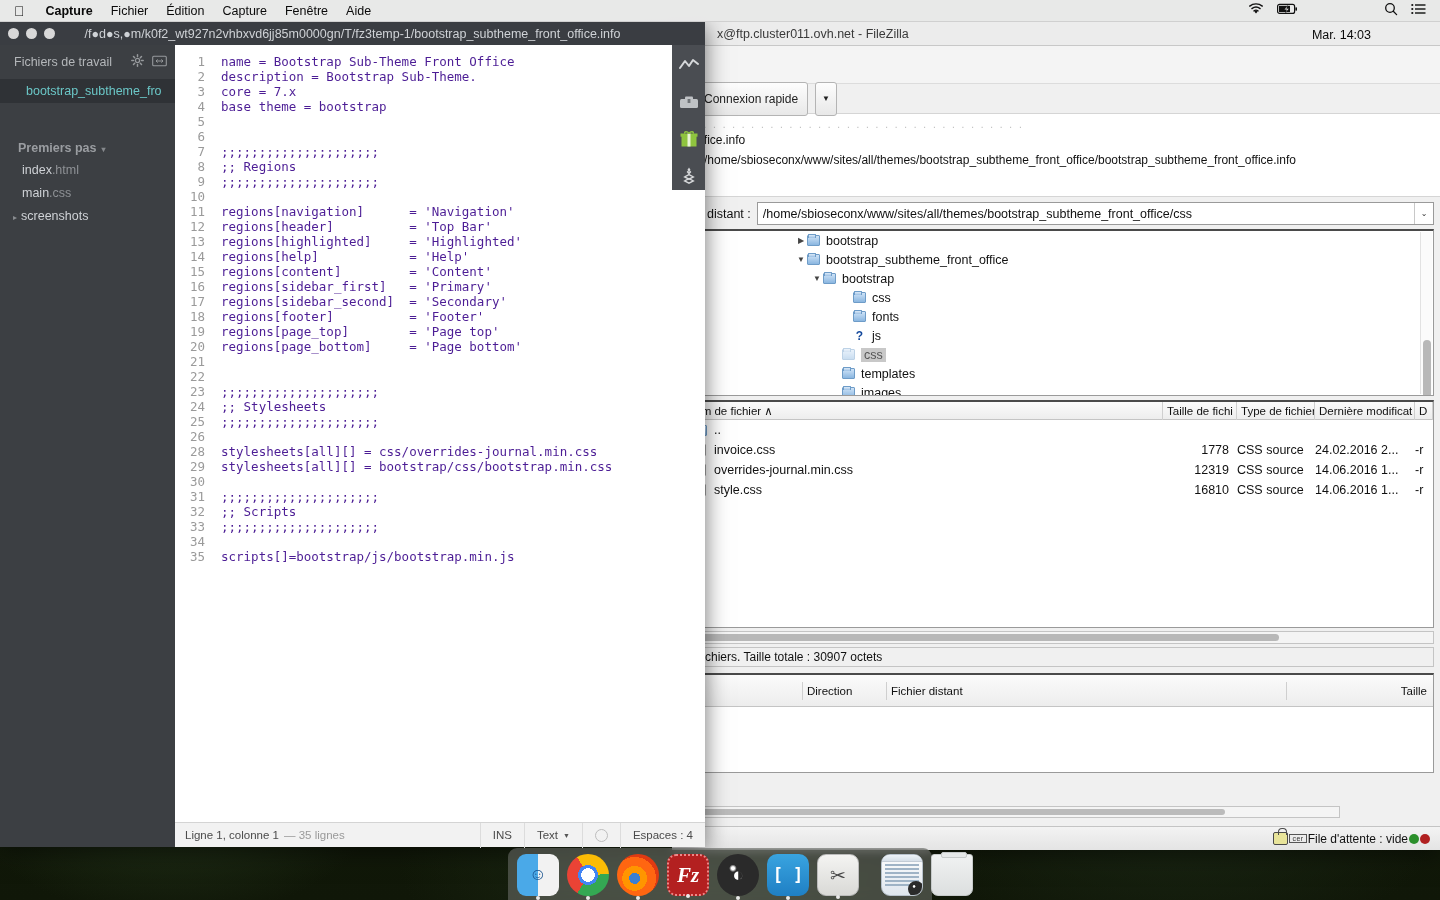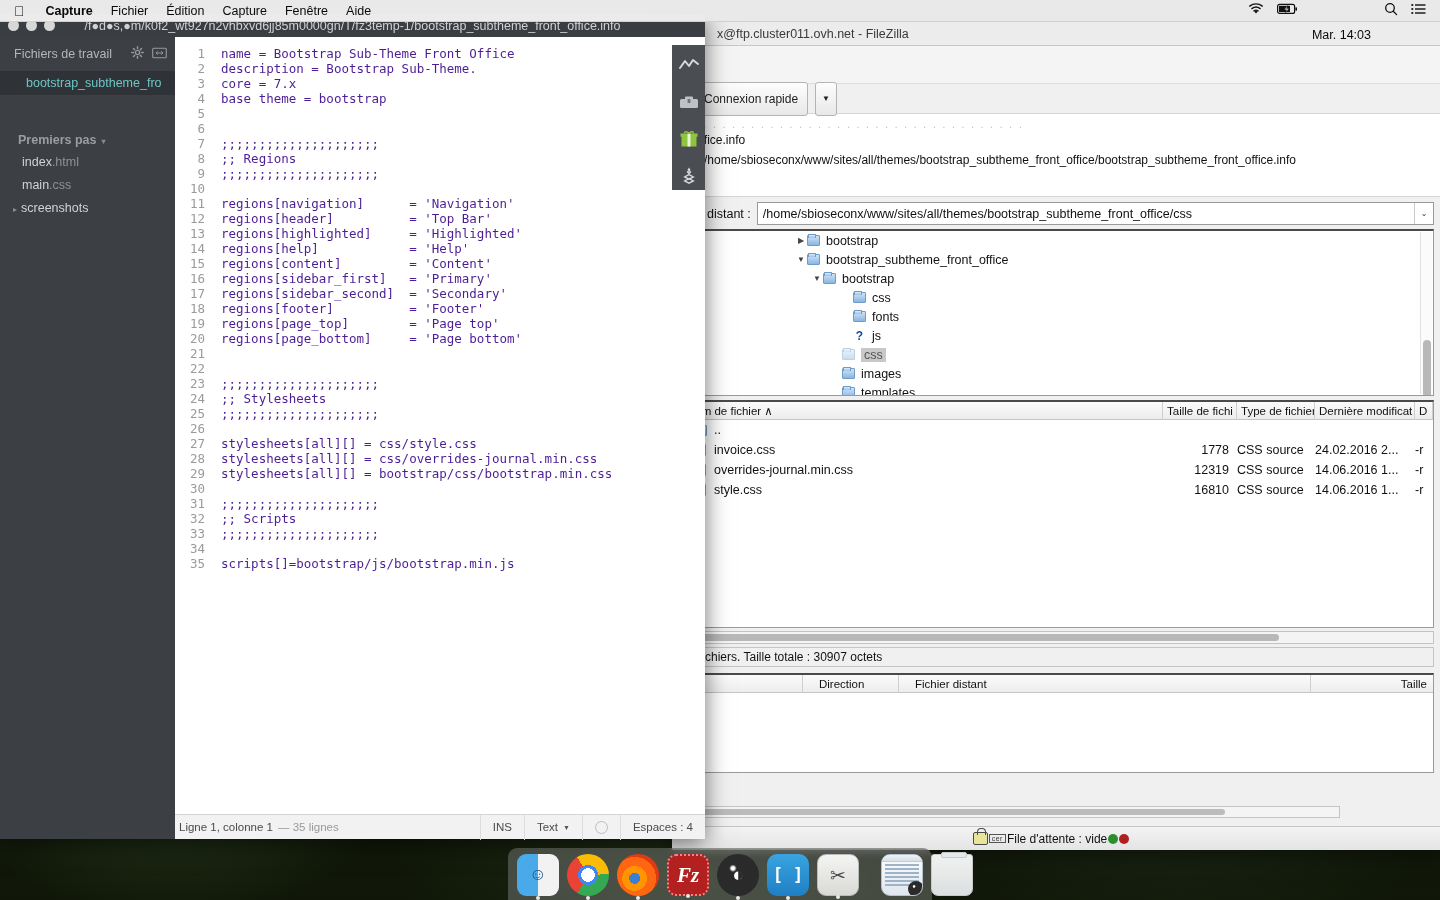--- a/index.html
+++ b/index.html
@@ -27,21 +27,21 @@
   }
   #menubar .apple { margin: 0 12px 0 14px; font-size: 14px; line-height: 1; }
   #menubar .mi { padding: 0 9px; line-height: 22px; white-space: nowrap; }
   #menubar .mi.bold { font-weight: bold; }
   #menubar .right { margin-left: auto; display: flex; align-items: center; gap: 13px; padding-right: 14px; }
   #menubar .right .txt { font-size: 12.5px; margin-top: 48px; }
   .mb-ico { display: inline-block; }
 
   
   #brackets {
-    position: absolute; left: 0; top: 14px; width: 705px; height: 825px;
+    position: absolute; left: 0; top: 22px; width: 705px; height: 825px;
     background: #2c2f34; z-index: 40;
     box-shadow: 0 4px 22px rgba(0,0,0,0.55);
   }
   #bk-titlebar {
     position: relative; height: 23px; background: #3a3d42;
     display: flex; align-items: center; justify-content: center;
     color: #cfd2d6; font-size: 12.5px; overflow: hidden;
   }
   #bk-title { white-space: nowrap; }
   #bk-lights {
@@ -89,21 +89,21 @@
 
   #bk-statusbar {
     height: 25px; background: #f2f2f2; border-top: 1px solid #d4d4d4;
     display: flex; align-items: center; font-size: 11.5px; color: #4b4b4b;
     position: absolute; left: 175px; right: 0; bottom: 0;
   }
   #bk-statusbar .seg {
     padding: 0 12px; height: 25px; line-height: 25px; border-left: 1px solid #dcdcdc;
     display: flex; align-items: center; gap: 5px; white-space: nowrap;
   }
-  #bk-statusbar .seg:first-child { border-left: none; flex: 1; padding-left: 4px; }
+  #bk-statusbar .seg:first-child { border-left: none; flex: 1; padding-left: 10px; }
   #bk-statusbar .dim { color: #9a9a9a; }
   #bk-statusbar .circ {
     width: 13px; height: 13px; border-radius: 50%; border: 1px solid #bdbdbd; display: block;
   }
   #bk-statusbar .cv { font-size: 7px; color: #555; }
 
   
   #filezilla {
     position: absolute; left: 672px; top: 22px; width: 768px; height: 828px;
     background: #f0f0f0; z-index: 30; overflow: hidden;
@@ -202,31 +202,31 @@
   .fl-row .pm { width: 18px; white-space: nowrap; overflow: hidden; }
 
   #fz-hscroll-wrap { margin: 3px 6px 0 10px; height: 13px; background: #f4f4f4; border: 1px solid #c4c4c4; position: relative; }
   #fz-hscroll { position: absolute; left: 2px; top: 2px; height: 7px; width: 594px; background: #b8b8b8; border-radius: 4px; }
   #fz-count {
     margin: 3px 6px 0 10px; height: 20px; background: #f0f0f0; border: 1px solid #c4c4c4;
     display: flex; align-items: center; padding-left: 6px; font-size: 12px; color: #111;
   }
 
   #fz-queue { margin: 6px 6px 0 10px; border: 1px solid #9a9a9a; border-top: 2px solid #4a4a4a; height: 100px; background: #fff; overflow: hidden; }
-  #fz-queue-hd { height: 18px; background: linear-gradient(#fbfbfb,#ededed); border-bottom: 1px solid #c4c4c4; display: flex; align-items: center; font-size: 11.5px; color: #111; gap: 12px; }
+  #fz-queue-hd { height: 32px; background: linear-gradient(#fbfbfb,#ededed); border-bottom: 1px solid #c4c4c4; display: flex; align-items: center; font-size: 11.5px; color: #111; }
   #fz-queue-hd .c { height: 18px; line-height: 18px; border-right: 1px solid #cfcfcf; padding: 0 4px; white-space: nowrap; }
   #fz-queue-hd .c.last { border-right: none; text-align: right; flex: 1; padding-right: 6px; }
 
   #fz-bottom-scroll { position: absolute; left: 10px; right: 100px; bottom: 32px; height: 12px; background: #f4f4f4; border: 1px solid #c4c4c4; }
   #fz-bottom-scroll .th { position: absolute; left: 2px; top: 2px; height: 6px; width: 540px; background: #bbb; border-radius: 3px; }
 
   #fz-status {
     position: absolute; left: 0; bottom: 0; width: 768px; height: 24px;
     background: linear-gradient(#f3f3f3,#e4e4e4); border-top: 1px solid #c4c4c4;
-    display: flex; align-items: center; justify-content: center; gap: 1px;
+    display: flex; align-items: center; justify-content: flex-end; gap: 1px;
     padding-right: 10px; font-size: 12px; color: #111;
   }
   #fz-status .lock {
     width: 15px; height: 13px; border: 1.6px solid #4a4a4a; border-radius: 2px;
     position: relative; background: #e8e49a;
   }
   #fz-status .lock:before {
     content:""; position:absolute; left:3.5px; top:-5px; width:7px; height:6px;
     border: 1.6px solid #4a4a4a; border-bottom:none; border-radius: 4px 4px 0 0;
   }
@@ -468,24 +468,20 @@
           </div>
           <div class="cl">
             <span class="ln">25</span>
             <span class="ct">;;;;;;;;;;;;;;;;;;;;;</span>
           </div>
           <div class="cl">
             <span class="ln">26</span>
             <span class="ct"></span>
           </div>
           <div class="cl">
-            <span class="ln">27</span>
-            <span class="ct">stylesheets[all][] = css/style.css</span>
-          </div>
-          <div class="cl">
             <span class="ln">28</span>
             <span class="ct">stylesheets[all][] = css/overrides-journal.min.css</span>
           </div>
           <div class="cl">
             <span class="ln">29</span>
             <span class="ct">stylesheets[all][] = bootstrap/css/bootstrap.min.css</span>
           </div>
           <div class="cl">
             <span class="ln">30</span>
             <span class="ct"></span>
@@ -593,26 +589,26 @@
           <span>js</span>
         </div>
         <div class="tr-row" style="padding-left: 147px;">
           <span class="tri"></span>
           <span class="fold faded"></span>
           <span class="sel">css</span>
         </div>
         <div class="tr-row" style="padding-left: 147px;">
           <span class="tri"></span>
           <span class="fold"></span>
-          <span>images</span>
+          <span>templates</span>
         </div>
         <div class="tr-row" style="padding-left: 147px;">
           <span class="tri"></span>
           <span class="fold"></span>
-          <span>templates</span>
+          <span>images</span>
         </div>
       </div>
     <div id="fz-tree-scroll">
       <div id="fz-tree-thumb"></div>
     </div>
   </div>
 
   <div id="fz-list">
     <div id="fz-list-hd">
         <div class="c" style="width: auto; flex: 1 1 0%;">Nom de fichier  ∧</div>

